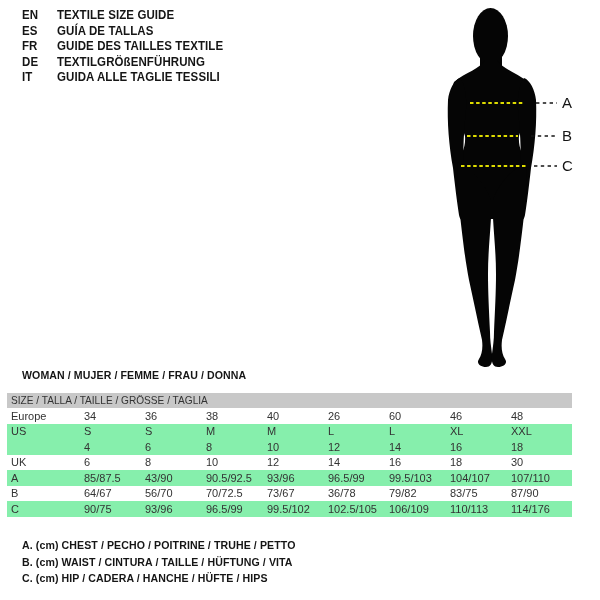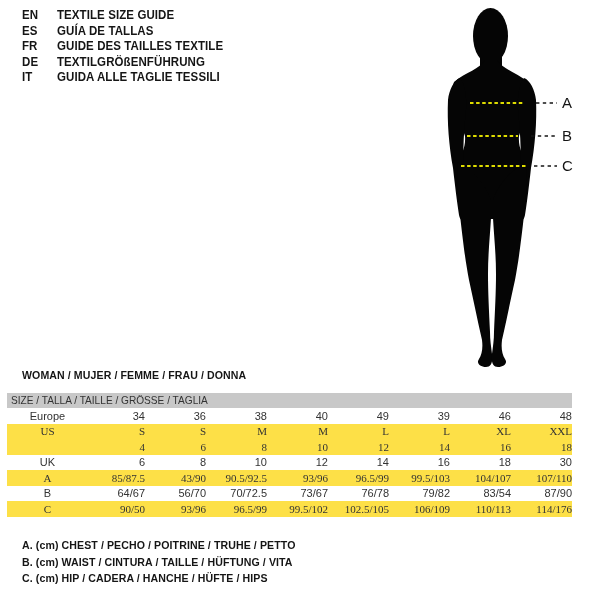--- a/index.html
+++ b/index.html
@@ -19,23 +19,23 @@
   .marker{position:absolute;left:562px;font-size:15px;line-height:18px;font-weight:400;color:#151515;}
   .marker-a{top:94px;} .marker-b{top:127px;} .marker-c{top:157px;}
 
   
   .woman-title{position:absolute;left:22px;top:369px;font-weight:bold;font-size:11.5px;letter-spacing:0.1px;color:#151515;white-space:nowrap;}
 
   
   .size-table{position:absolute;left:7px;top:393px;width:565px;}
   .table-header{height:15px;background:#c8c8c8;font-size:11px;line-height:15px;color:#333;padding-left:4px;box-sizing:border-box;}
   .t-row{display:flex;height:15.5px;align-items:center;font-size:11px;color:#333;}
-  .t-row.striped{background:#fde047;font-family:Liberation Serif, serif;}
-  .cell-label{width:77px;flex:0 0 77px;padding-left:4px;box-sizing:border-box;text-align:center;}
-  .cell{flex:1;text-align:right;}
+  .t-row.striped{background:#86efac;}
+  .cell-label{width:77px;flex:0 0 77px;padding-left:4px;box-sizing:border-box;text-align:left;}
+  .cell{flex:1;text-align:left;}
 
   
   .legend{position:absolute;left:22px;top:537px;}
   .legend-line{font-weight:bold;font-size:11.5px;line-height:16.5px;letter-spacing:0.1px;color:#151515;white-space:nowrap;}
 </style>
 </head>
 <body>
 
 <div class="langs cond">
   <div class="lang-row">
@@ -146,22 +146,22 @@
   <div class="table-header">
     <span class="cond" style="display:inline-block;">SIZE / TALLA / TAILLE / GRÖSSE / TAGLIA</span>
   </div>
   <div id="table-rows">
       <div class="t-row">
         <div class="cell-label">Europe</div>
         <div class="cell">34</div>
         <div class="cell">36</div>
         <div class="cell">38</div>
         <div class="cell">40</div>
-        <div class="cell">49</div>
-        <div class="cell">39</div>
+        <div class="cell">26</div>
+        <div class="cell">60</div>
         <div class="cell">46</div>
         <div class="cell">48</div>
       </div>
       <div class="t-row striped">
         <div class="cell-label">US</div>
         <div class="cell">S</div>
         <div class="cell">S</div>
         <div class="cell">M</div>
         <div class="cell">M</div>
         <div class="cell">L</div>
@@ -201,28 +201,28 @@
         <div class="cell">99.5/103</div>
         <div class="cell">104/107</div>
         <div class="cell">107/110</div>
       </div>
       <div class="t-row">
         <div class="cell-label">B</div>
         <div class="cell">64/67</div>
         <div class="cell">56/70</div>
         <div class="cell">70/72.5</div>
         <div class="cell">73/67</div>
-        <div class="cell">76/78</div>
+        <div class="cell">36/78</div>
         <div class="cell">79/82</div>
-        <div class="cell">83/54</div>
+        <div class="cell">83/75</div>
         <div class="cell">87/90</div>
       </div>
       <div class="t-row striped">
         <div class="cell-label">C</div>
-        <div class="cell">90/50</div>
+        <div class="cell">90/75</div>
         <div class="cell">93/96</div>
         <div class="cell">96.5/99</div>
         <div class="cell">99.5/102</div>
         <div class="cell">102.5/105</div>
         <div class="cell">106/109</div>
         <div class="cell">110/113</div>
         <div class="cell">114/176</div>
       </div>
     </div>
 </div>

